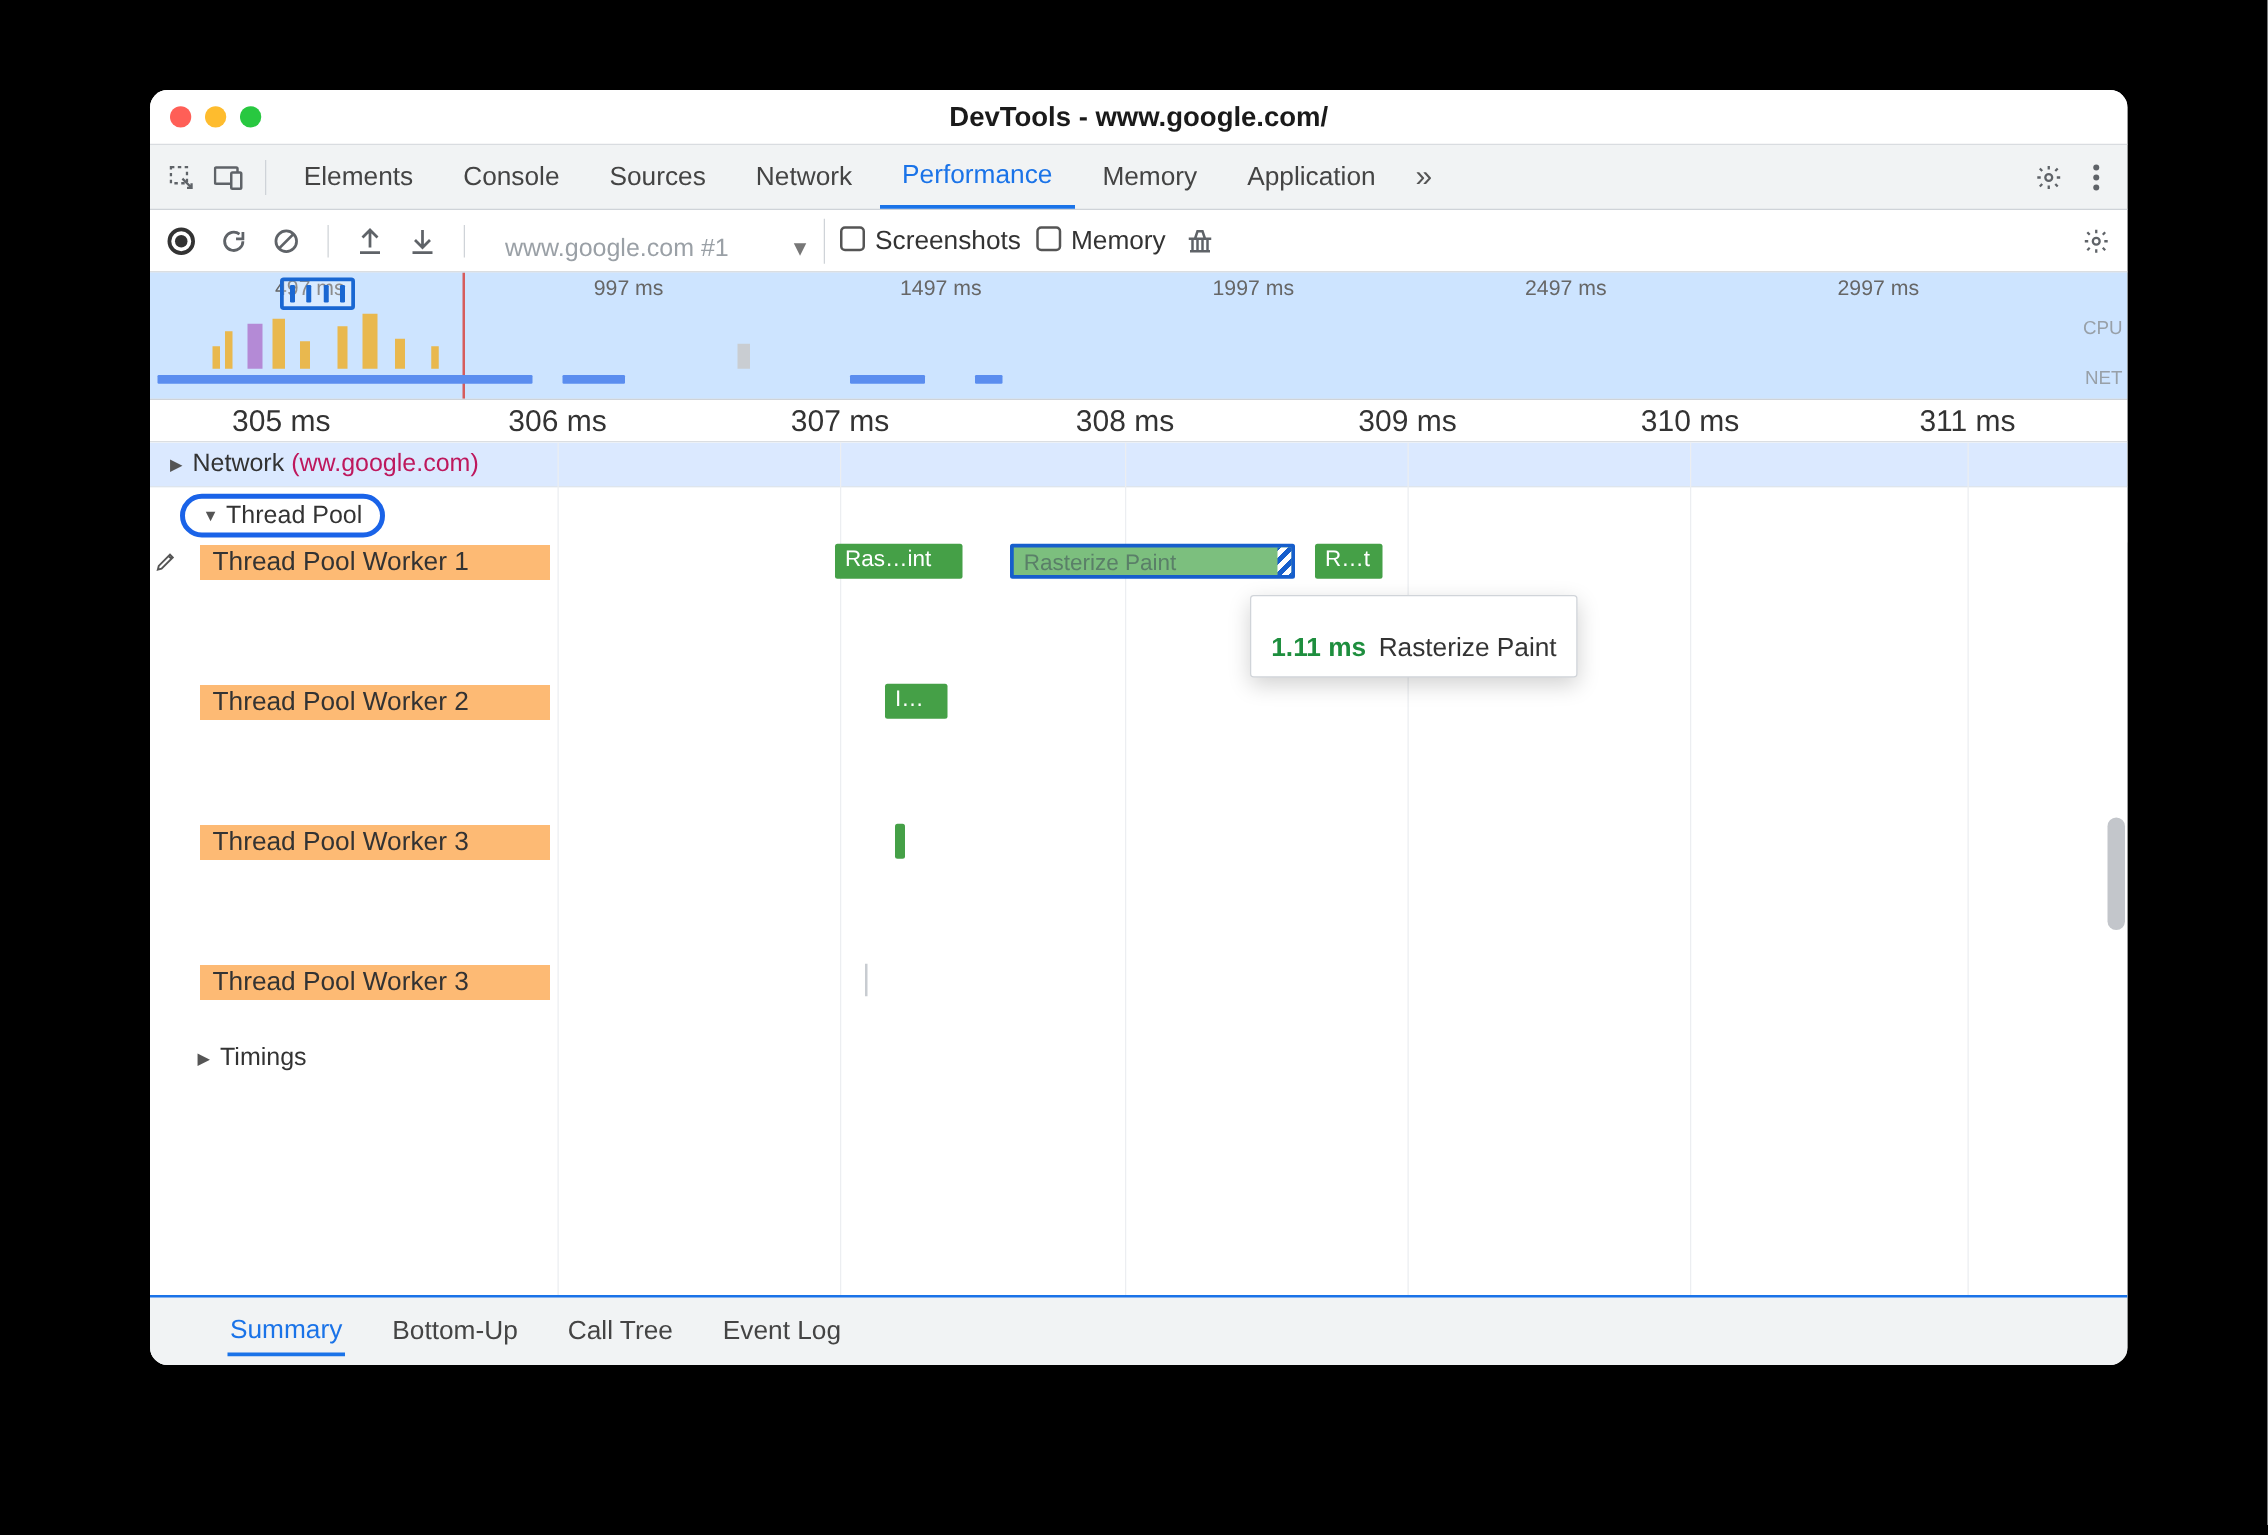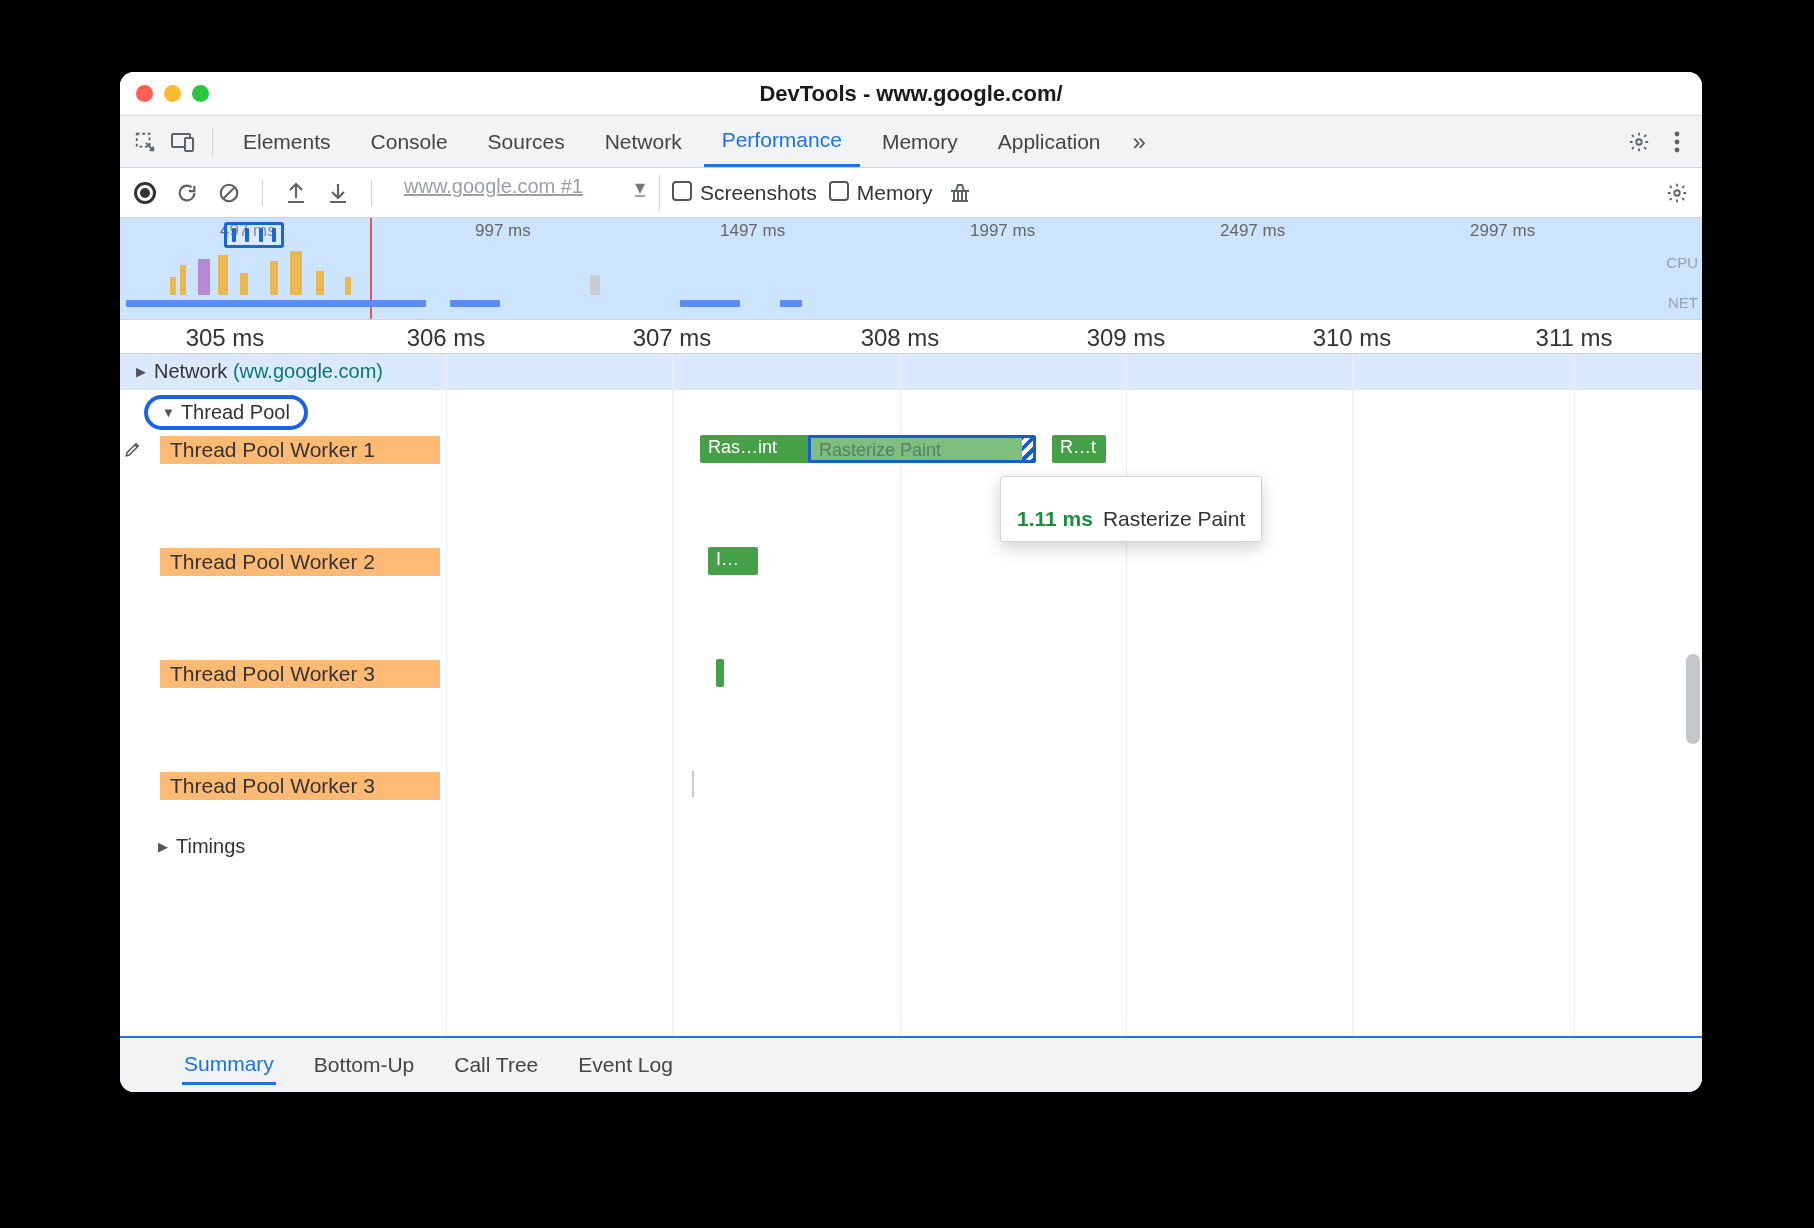--- a/index.html
+++ b/index.html
@@ -63,24 +63,23 @@
   .toolbar2 {
     height: 50px; background:#fff;
     display:flex; align-items:center; gap:12px;
     padding:0 10px; border-bottom:1px solid #cfd3d8;
   }
   .rec-btn{ width:22px; height:22px; border:3px solid #333; border-radius:50%; position:relative;}
   .rec-btn::after{content:"";position:absolute;inset:3px;border-radius:50%;background:#333;}
   .icon-btn{ width:30px;height:30px;display:flex;align-items:center;justify-content:center;color:#5f6368;}
   .sep2{width:1px;height:26px;background:#cfd3d8;margin:0 6px;}
   .profile-select{
-    display:flex;align-items:flex-start;gap:0;padding:0 14px;height:36px;
+    display:flex;align-items:flex-end;gap:0;padding:0 14px;height:36px;
     color:#9aa0a6; font-size:20px; min-width:270px; justify-content:space-between;
     border-right:1px solid #cfd3d8;
-    text-decoration:underline;
   }
   .cb-label{display:flex;gap:8px;font-size:21px;color:#333;}
   .cb{width:20px;height:20px;border:2px solid #555;border-radius:4px;}
   
   .overview{
     height: 102px;
     background: linear-gradient(#cde4ff, #cde4ff);
     border-bottom:1px solid #cfd3d8;
     position:relative;
     overflow:hidden;
@@ -329,39 +328,39 @@
     <div class="grid-line" style="left:552px"></div>
     <div class="grid-line" style="left:780px"></div>
     <div class="grid-line" style="left:1006px"></div>
     <div class="grid-line" style="left:1232px"></div>
     <div class="grid-line" style="left:1454px"></div>
 
     <div class="track-header net">
       <span class="disclosure">▶</span>
       <span>
         <span>Network</span>
-        <span style="color:#0f766e">(ww.google.com)</span>
+        <span style="color:#be185d">(ww.google.com)</span>
       </span>
     </div>
 
     <div class="track-header" style="background:#fff;border:none;height:44px;">
       <div class="thread-pool-badge">
         <span class="disclosure">▼</span>
         <span>Thread Pool</span>
       </div>
     </div>
 
     <div class="track-row">
       <span class="edit-icon">
         <svg width="18" height="18" viewBox="0 0 24 24" fill="none" stroke="#555" stroke-width="2">
             <path d="M3 21l4-1 12-12-3-3L4 17l-1 4zM14 6l3 3"></path>
           </svg>
       </span>
       <div class="track-label">Thread Pool Worker 1</div>
-      <div class="bar" style="left:580px;width:114px">Ras…int</div>
+      <div class="bar" style="left:548px;width:102px">Ras…int</div>
       <div class="bar sel" style="left:688px;width:228px">Rasterize Paint</div>
       <div class="bar" style="left:932px;width:54px">R…t</div>
       <div class="tooltip" style="left:880px;top:42px">
         <span class="ms">1.11 ms</span>
         <span>Rasterize Paint</span>
       </div>
     </div>
 
     <div class="track-row">
       <div class="track-label">Thread Pool Worker 2</div>

